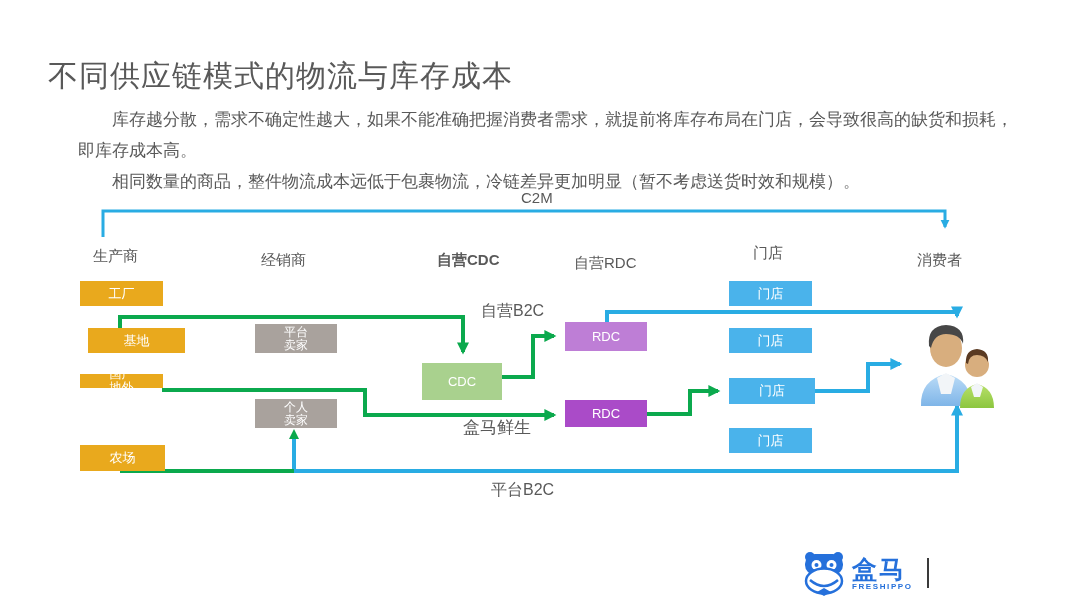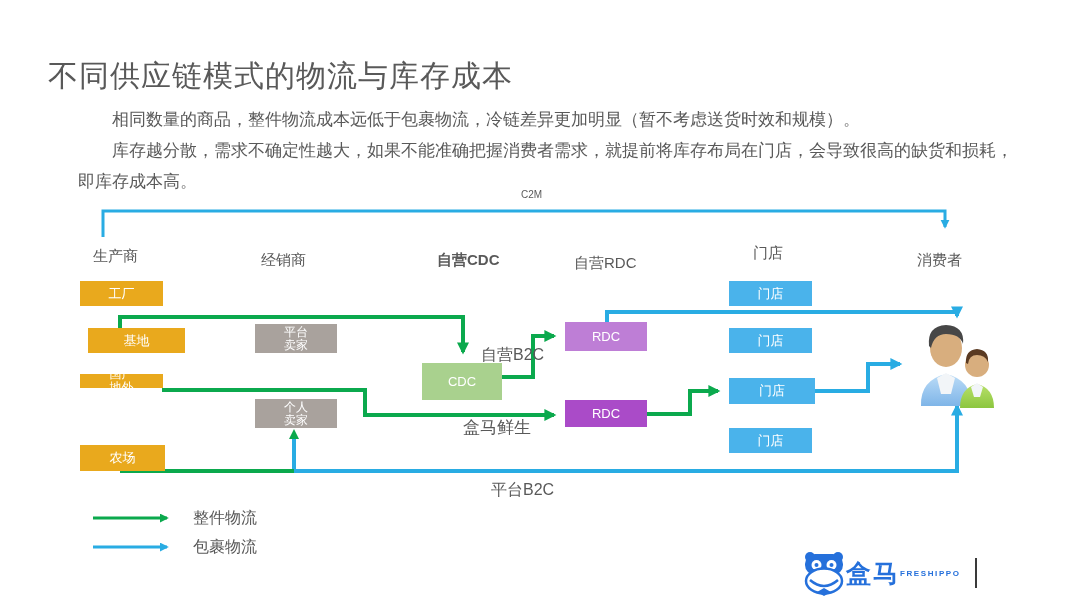--- a/index.html
+++ b/index.html
@@ -6,29 +6,29 @@
   .slide{position:relative;width:1080px;height:608px;background:#fff;overflow:hidden;
          font-family:"Liberation Sans","DejaVu Sans",sans-serif;}
   
   .title{position:absolute;left:48px;top:36px;font-size:30px;font-weight:400;
          color:#595959;letter-spacing:1px;}
   .intro{position:absolute;left:78px;top:104px;width:942px;font-size:17px;color:#595959;
          line-height:31px;}
   .intro p{margin:0;text-indent:2em;}
   .lbl{position:absolute;color:#595959;}
   .col-label{font-size:15px;}
-  .flow-label{font-size:10px;}
+  .flow-label{font-size:15px;}
   #lbl-producer{left:93px;top:247px;}
   #lbl-distributor{left:261px;top:251px;}
   #lbl-cdc-col{left:437px;top:251px;font-weight:bold;}
   #lbl-rdc-col{left:574px;top:254px;}
   #lbl-store-col{left:753px;top:244px;}
   #lbl-consumer-col{left:917px;top:251px;}
   #lbl-c2m{left:521px;top:189px;}
-  #lbl-self-b2c{left:481px;top:301px;font-size:16px;margin-top:44px;}
+  #lbl-self-b2c{left:481px;top:301px;font-size:16px;}
   #lbl-hema{left:463px;top:416px;font-size:17px;}
   #lbl-platform-b2c{left:491px;top:480px;font-size:16px;}
   
   .bx{position:absolute;display:flex;align-items:center;justify-content:center;
       color:#fff;font-size:13px;line-height:14px;text-align:center;white-space:pre-line;}
   .bx.small{font-size:12px;line-height:13px;}
   .gold{background:var(--gold-box);}
   .grayb{background:var(--gray-box);}
   .greenb{background:var(--cdc-green);}
   .lpurple{background:var(--rdc-light-purple);}
@@ -54,40 +54,40 @@
   .mg{fill:var(--arrow-green);}
   .mb{fill:var(--arrow-blue);}
   
   .legend{position:absolute;left:93px;top:508px;}
   .legend-row{display:flex;align-items:center;height:20px;margin-bottom:9px;}
   .legend-row span{font-size:16px;color:#595959;margin-left:16px;}
   
   #consumer-icon{position:absolute;left:908px;top:322px;}
   
   .footer{position:absolute;left:802px;top:550px;display:flex;align-items:center;}
-  .hema-text{display:flex;flex-direction:row;align-items:center;}
+  .hema-text{margin-left:6px;display:flex;flex-direction:column;}
   .hema-cn{font-size:25px;font-weight:bold;color:var(--hema-blue);line-height:26px;letter-spacing:2px;}
   .hema-en{font-size:8px;font-weight:bold;color:var(--hema-blue);letter-spacing:1.6px;}
   .footer-divider{width:2px;height:30px;background:#3a3a3a;margin:0 12px 0 14px;}
   .datafun{position:relative;padding-left:22px;}
   .datafun-text{font-size:27px;font-weight:bold;font-style:italic;
       background:linear-gradient(90deg,var(--datafun-gold),var(--datafun-orange));
       -webkit-background-clip:text;background-clip:text;color:transparent;}
   .px{position:absolute;background:var(--datafun-gold);}
 </style>
 </head>
 <body>
 
 <div class="slide">
 
   <h1 class="title">不同供应链模式的物流与库存成本</h1>
 
   <div class="intro">
+    <p>库存越分散，需求不确定性越大，如果不能准确把握消费者需求，就提前将库存布局在门店，会导致很高的缺货和损耗，即库存成本高。</p>
     <p>相同数量的商品，整件物流成本远低于包裹物流，冷链差异更加明显（暂不考虑送货时效和规模）。</p>
-    <p>库存越分散，需求不确定性越大，如果不能准确把握消费者需求，就提前将库存布局在门店，会导致很高的缺货和损耗，即库存成本高。</p>
   </div>
 
   <svg class="wires" viewBox="0 0 1080 608">
     <defs>
       <marker id="mg" markerWidth="4" markerHeight="4" refX="2.4" refY="1.5" orient="auto">
         <path class="mg" d="M0,0 L3,1.5 L0,3 Z"></path>
       </marker>
       <marker id="mb" markerWidth="4" markerHeight="4" refX="2.4" refY="1.5" orient="auto">
         <path class="mb" d="M0,0 L3,1.5 L0,3 Z"></path>
       </marker>
@@ -150,34 +150,20 @@
     <path d="M21,24 Q19,4 38,3 Q57,4 55,22 Q52,12 38,12 Q26,12 23,26 Z" fill="#474747"></path>
     <path d="M13,84 Q12,58 38,52 Q64,58 63,84 Z" fill="url(#gBlue)"></path>
     <path d="M29,56 L38,51 L47,56 L43,72 L33,72 Z" fill="#F2F5F8"></path>
 
     <circle cx="69" cy="43" r="12" fill="#D8AE7E"></circle>
     <path d="M58,41 Q57,28 69,27 Q81,28 80,40 Q77,33 69,33 Q61,33 60,42 Z" fill="#5A3A22"></path>
     <path d="M52,86 Q52,66 69,62 Q86,66 86,86 Z" fill="url(#gGreen)"></path>
     <path d="M63,65 L69,61 L75,65 L72,75 L66,75 Z" fill="#F2F5F8"></path>
   </svg>
 
-  <div class="legend">
-    <div class="legend-row">
-      <svg width="84" height="12" viewBox="0 0 84 12">
-        <path class="wire-green" stroke-width="3" d="M0,6 L74,6" marker-end="url(#mg)"></path>
-      </svg>
-      <span>整件物流</span>
-    </div>
-    <div class="legend-row">
-      <svg width="84" height="12" viewBox="0 0 84 12">
-        <path class="wire-blue" stroke-width="3" d="M0,6 L74,6" marker-end="url(#mb)"></path>
-      </svg>
-      <span>包裹物流</span>
-    </div>
-  </div>
 
   <div class="footer">
     <svg width="44" height="46" viewBox="0 0 44 46">
       <circle cx="8" cy="7" r="5" fill="var(--hema-blue)"></circle>
       <circle cx="36" cy="7" r="5" fill="var(--hema-blue)"></circle>
       <rect x="3" y="4" width="38" height="21" rx="10" fill="var(--hema-blue)"></rect>
       <circle cx="14.5" cy="15" r="5" fill="#fff"></circle>
       <circle cx="29.5" cy="15" r="5" fill="#fff"></circle>
       <circle cx="14.5" cy="15" r="2" fill="var(--hema-blue)"></circle>
       <circle cx="29.5" cy="15" r="2" fill="var(--hema-blue)"></circle>

